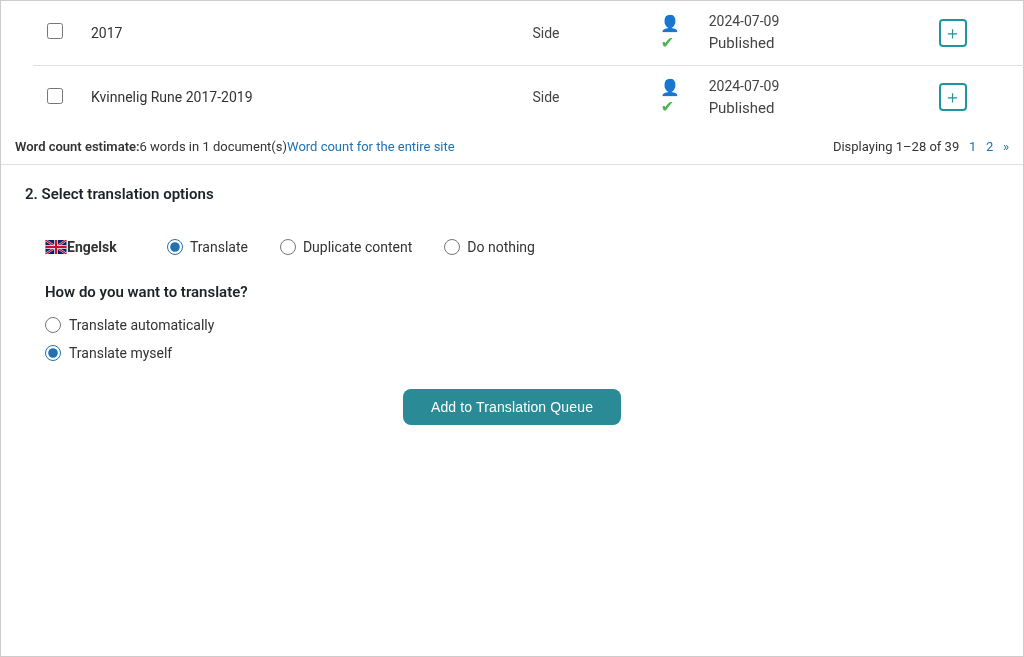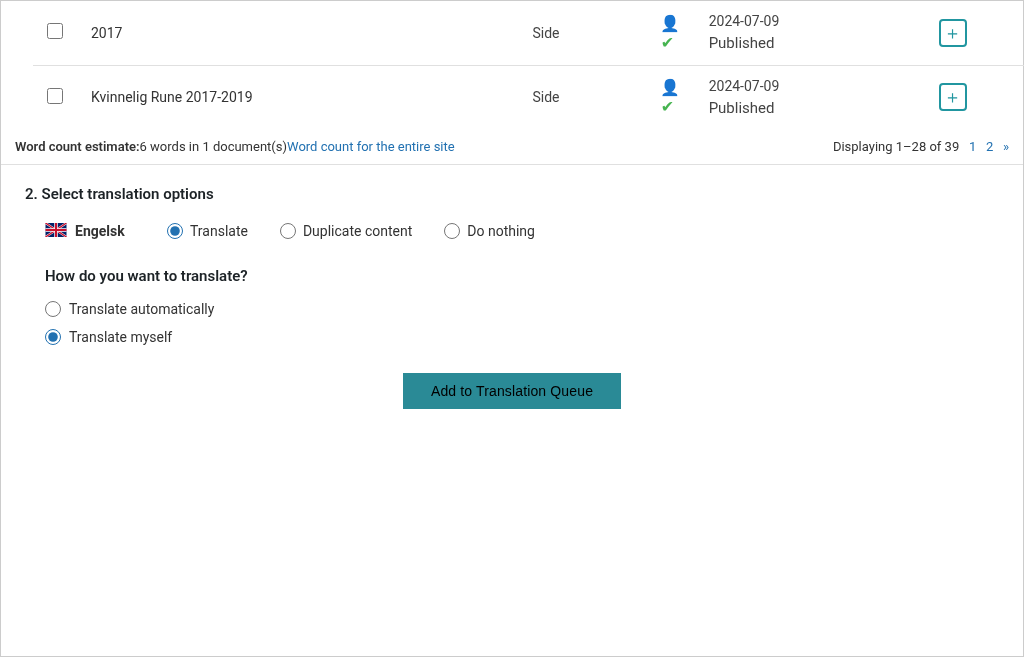--- a/index.html
+++ b/index.html
@@ -84,35 +84,34 @@
     .word-count-link { color: #2271b1; text-decoration: none; }
     .pagination { color: #333; }
     .pagination a { color: #2271b1; text-decoration: none; }
     
     .translation-options {
       padding: 20px 24px 30px 24px;
     }
     .section-title {
       font-size: 15px;
       font-weight: 600;
-      margin-bottom: 20px;
+      margin-bottom: 36px;
       color: #1d2327;
     }
     
     .lang-options-row {
       display: flex;
       align-items: center;
       gap: 32px;
       margin-bottom: 28px;
       padding-left: 20px;
     }
     .lang-label {
       display: flex;
-      align-items: flex-start;
-      gap: 8px;
+      align-items: center;
       font-weight: 700;
       font-size: 14px;
       min-width: 90px;
     }
     .radio-option {
       display: flex;
       align-items: center;
       gap: 7px;
       cursor: pointer;
       font-size: 14px;
@@ -146,23 +145,23 @@
       height: 16px;
       accent-color: #2271b1;
       cursor: pointer;
     }
     
     .btn-queue {
       display: block;
       margin: 28px auto 0 auto;
       padding: 10px 28px;
       background: #2a8a96;
-      color: #000000;
+      color: #ffffff;
       border: none;
-      border-radius: 0;
+      border-radius: 8px;
       font-size: 14px;
       font-weight: 500;
       cursor: pointer;
       letter-spacing: 0.01em;
     }
 
     
     .uk-flag {
       display: inline-block;
       width: 22px;

